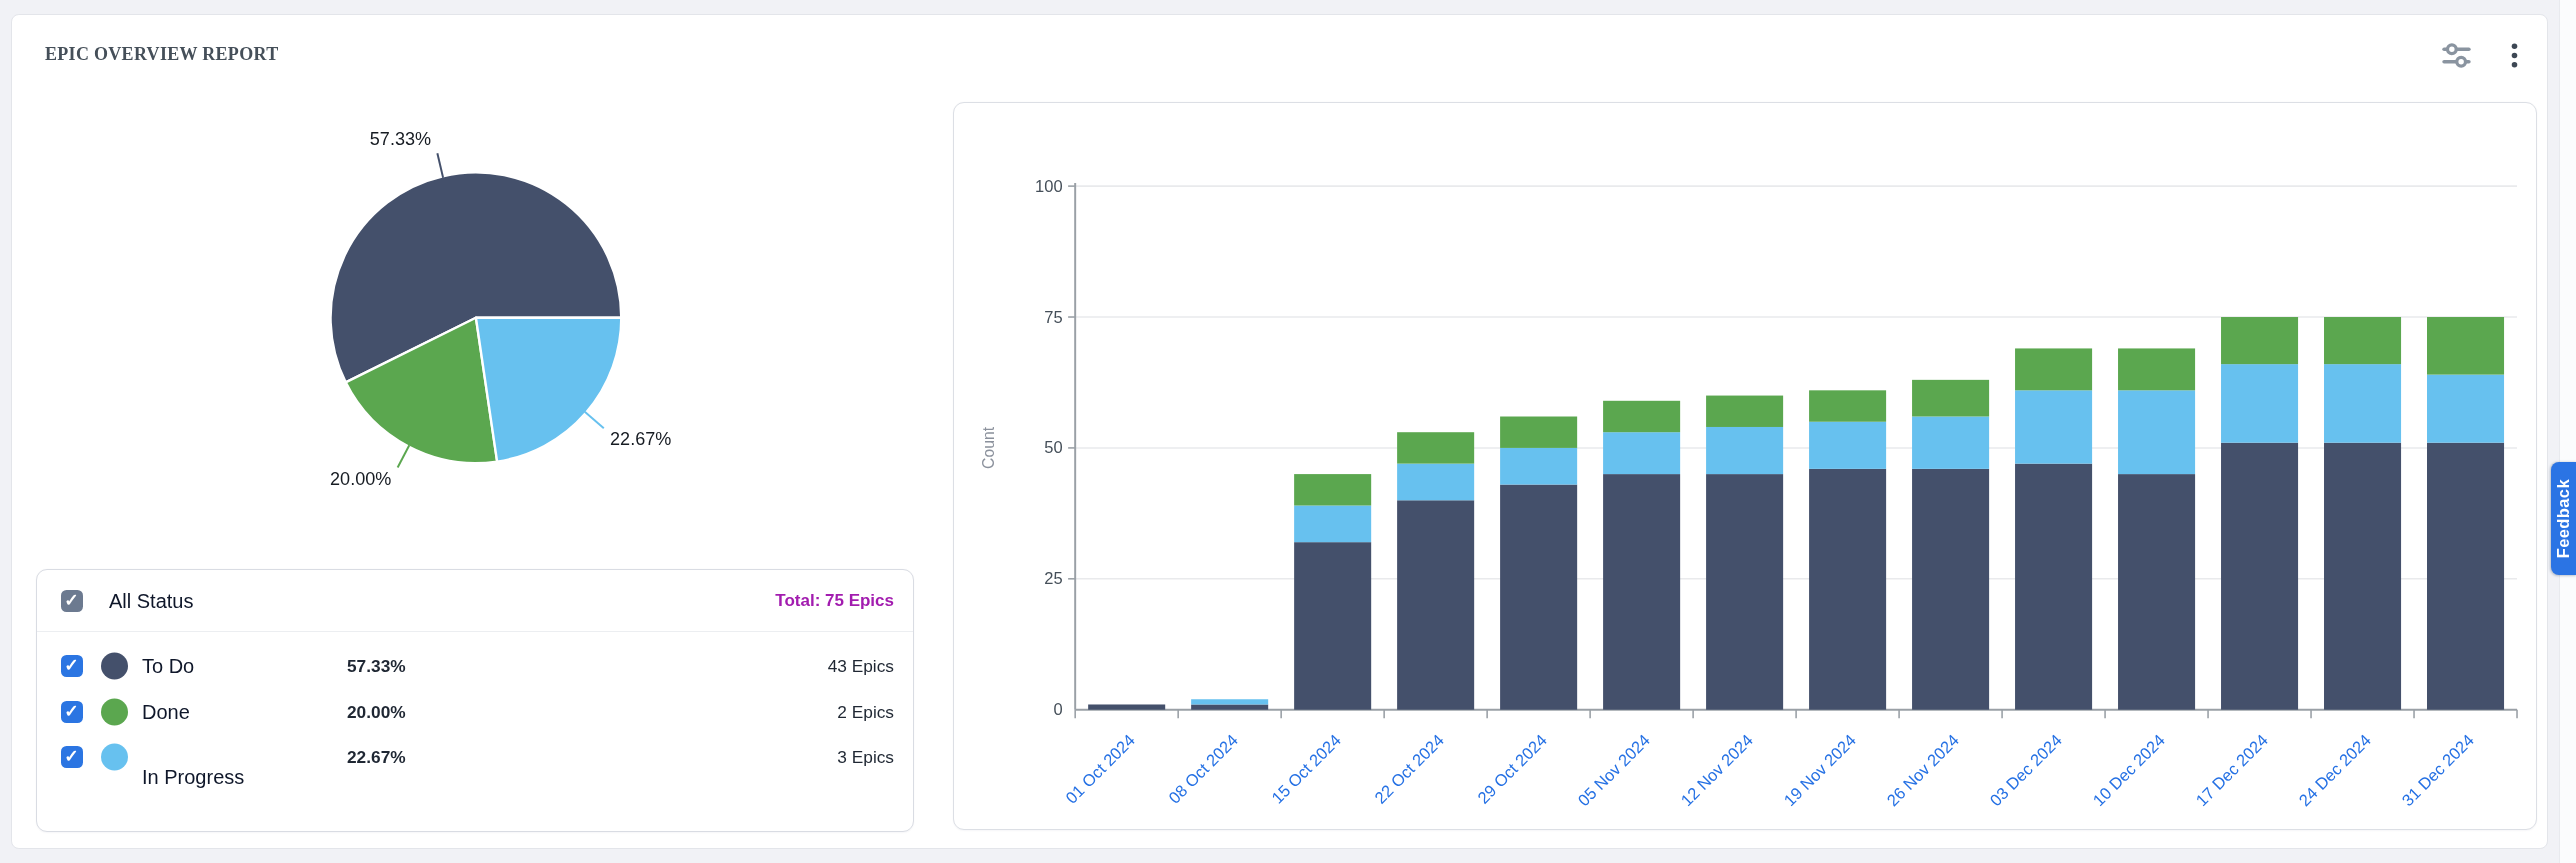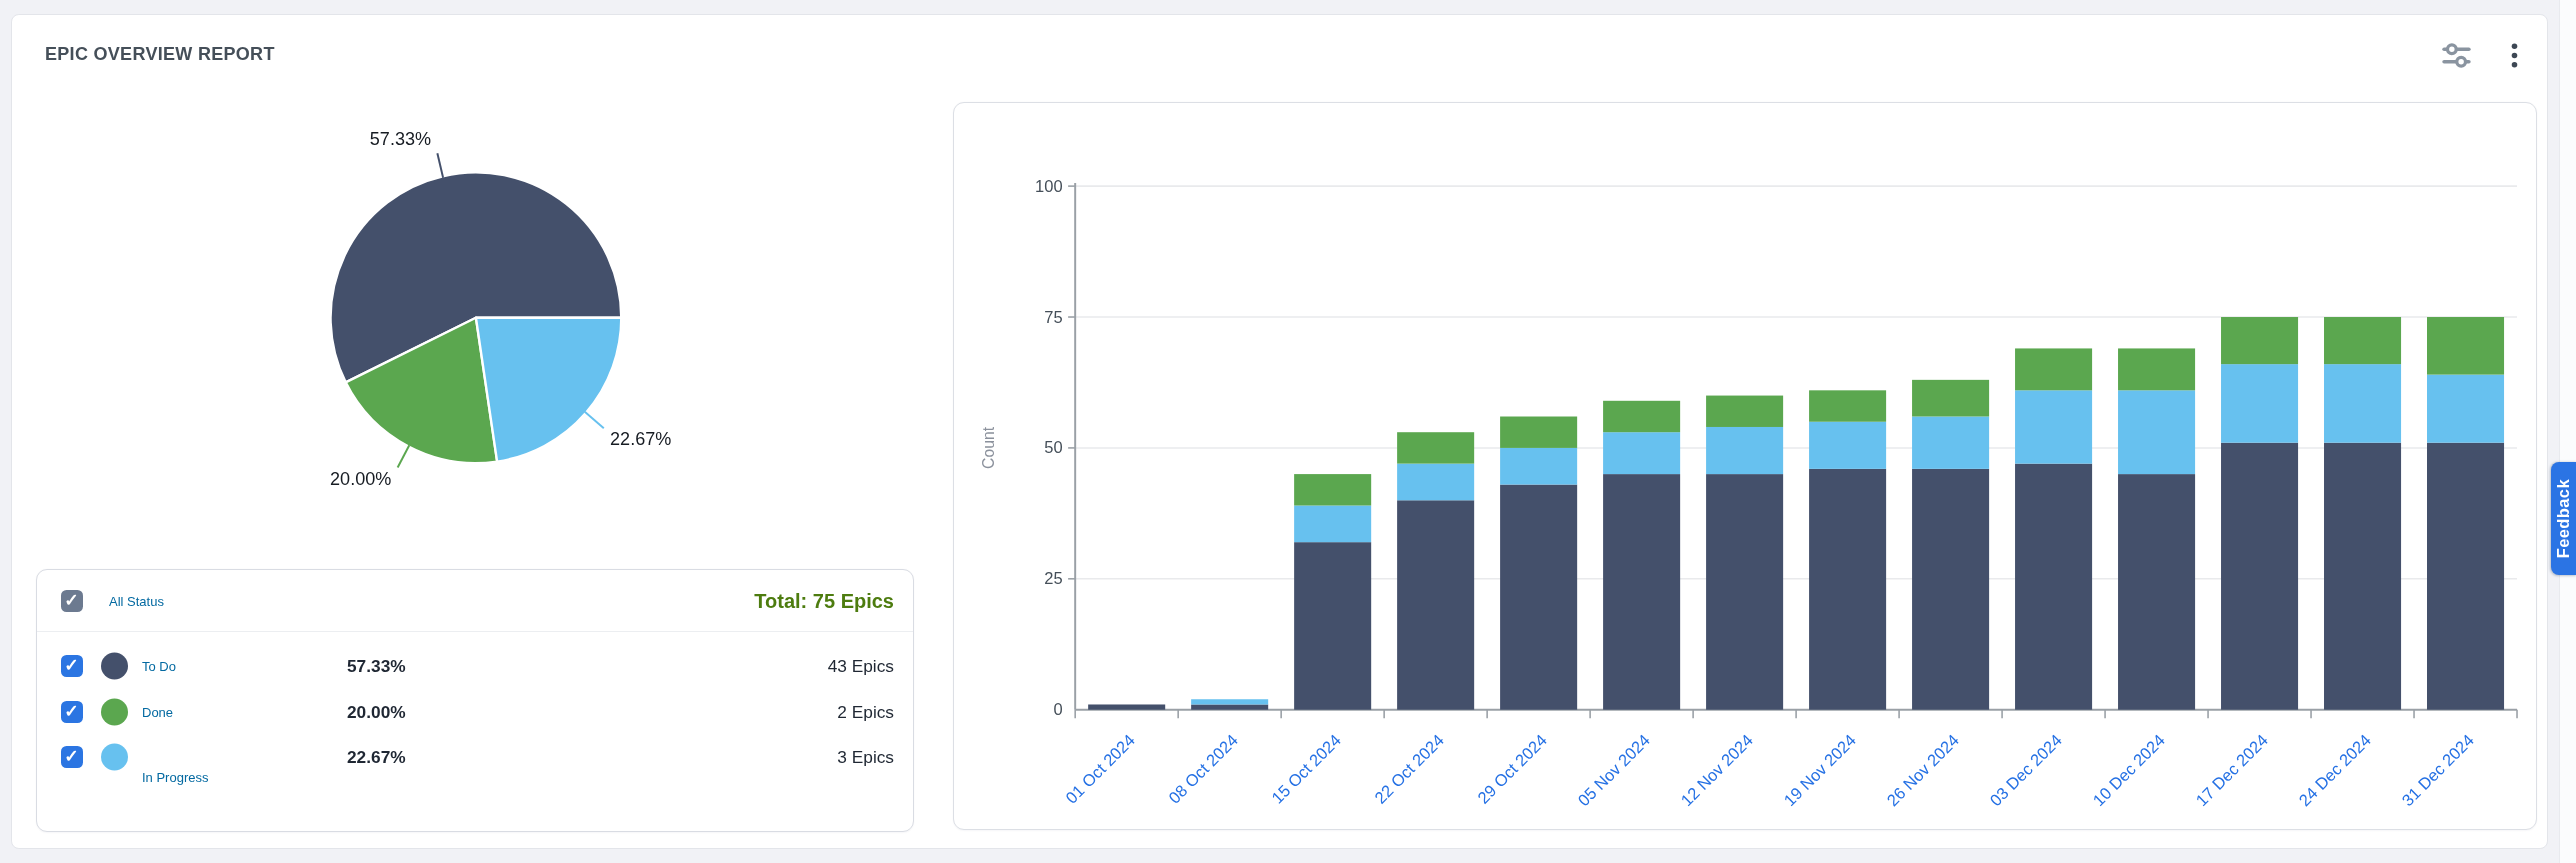--- a/index.html
+++ b/index.html
@@ -10,44 +10,45 @@
   }
   .abs{position:absolute;}
   
   .main-card{
     left:11px;top:14px;width:2537px;height:835px;background:#ffffff;
     border:1.6px solid #e3e5ea;border-radius:7.9px;box-sizing:border-box;
   }
   .report-title{
     left:45px;top:44px;font-size:18px;font-weight:700;letter-spacing:0.3px;
     color:#454f59;
+    font-family:Liberation Serif, serif;
   }
   .toolbar{left:2438px;top:35px;width:102px;height:44px;display:flex;align-items:center;gap:22px;}
   .icon-btn{width:36px;height:36px;display:flex;align-items:center;justify-content:center;cursor:pointer;border-radius:4.7px;}
   
   .legend-card{
     left:36px;top:569px;width:878px;height:263px;background:#fff;
     border:1.6px solid #d9dce3;border-radius:11px;box-sizing:border-box;
     box-shadow:0 0.8px 1.6px rgba(9,30,66,0.04);
   }
   .legend-row{position:absolute;left:0;width:100%;height:44px;}
   .cb{
     position:absolute;width:22px;height:22px;border-radius:5.5px;top:50%;transform:translateY(-50%);
     display:flex;align-items:center;justify-content:center;cursor:pointer;
   }
   .cb .check{color:#fff;font-size:17.3px;font-weight:700;line-height:1;margin-top:-1.6px;}
   .cb-all{background:#6c7a90;}
   .cb-blue{background:#2b75e2;}
   .swatch{
     position:absolute;width:27px;height:27px;border-radius:50%;top:50%;transform:translateY(-50%);
   }
-  .legend-label{position:absolute;top:50%;transform:translateY(-50%);font-size:13px;color:#0369a1;}
+  .legend-label{position:absolute;top:50%;transform:translateY(-50%);font-size:20px;color:#0f172a;}
   .legend-pct{position:absolute;left:310px;top:50%;transform:translateY(-50%);font-size:17.3px;font-weight:600;color:#1f2733;}
   .legend-count{position:absolute;right:19px;top:50%;transform:translateY(-50%);font-size:17.3px;font-weight:400;color:#1f2733;}
-  .legend-total{position:absolute;right:19px;top:50%;transform:translateY(-50%);font-size:20px;font-weight:700;color:#4d7c0f;}
+  .legend-total{position:absolute;right:19px;top:50%;transform:translateY(-50%);font-size:17px;font-weight:700;color:#a21caf;}
   .legend-divider{position:absolute;left:0;top:61px;width:100%;height:0;border-top:1.6px solid #eceef1;}
   
   .chart-card{
     left:953px;top:102px;width:1584px;height:728px;background:#fff;
     border:1.6px solid #dcdfe5;border-radius:11px;box-sizing:border-box;
     box-shadow:0 0.8px 1.6px rgba(9,30,66,0.04);
   }
   
   .right-rail{right:0;top:0;width:17.3px;height:863px;background:#fbfcfd;border-left:1.6px solid #e8eaee;box-sizing:border-box;}
   .feedback-btn{

